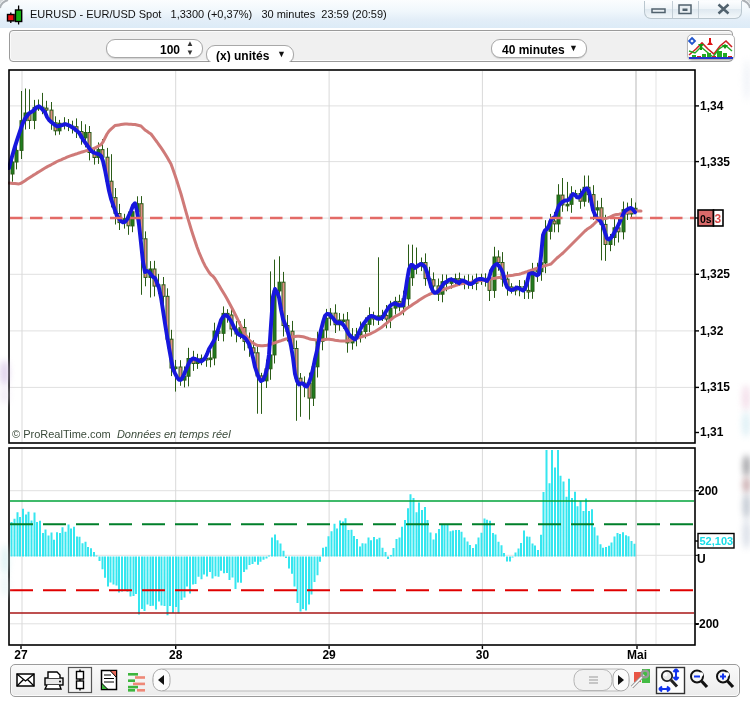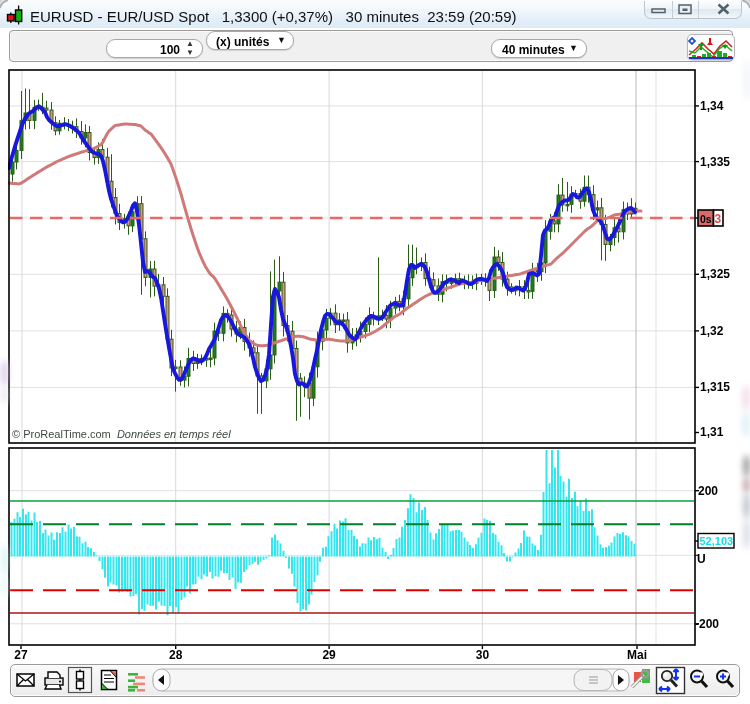--- a/index.html
+++ b/index.html
@@ -1,21 +1,21 @@
 <!DOCTYPE html>
 <html><head><meta charset="utf-8"><style>
 *{margin:0;padding:0;box-sizing:border-box}
 html,body{width:750px;height:704px;overflow:hidden;font-family:"Liberation Sans",sans-serif;background:#fff}
 #win{position:absolute;left:0;top:0;width:750px;height:704px;background:#fff}
 .smudge{position:absolute;border-radius:50%;filter:blur(3px)}
 
 #titlebar{position:absolute;left:0;top:0;width:750px;height:28px;
  background:linear-gradient(180deg,#fbfdfe 0%,#f0f7fc 40%,#e3eef8 70%,#dcebf7 100%)}
 #title-ic{position:absolute;left:5px;top:3px}
-#title-tx{position:absolute;left:30px;top:7.5px;font-size:15px;color:#101010;letter-spacing:0;white-space:pre}
+#title-tx{position:absolute;left:30px;top:7.5px;font-size:11px;color:#101010;letter-spacing:0;white-space:pre}
 #winbtns{position:absolute;left:644px;top:1px;width:98px;height:17.5px;
  background:linear-gradient(180deg,#fdfeff,#eef4f8 45%,#dfe9f0 50%,#f2f7fa);
  border:1px solid #b9c6ce;border-radius:0 0 7px 7px;border-top:none}
 #winbtns .sep{position:absolute;top:0;width:1px;height:100%;background:#c3ced6}
 
 #tbar{position:absolute;left:9px;top:30px;width:724px;height:32px;background:#f0f0f0;
  border:1px solid #9b9b9b;border-radius:4px;box-shadow:inset 0 0 0 1px #fbfbfb}
 .inp{position:absolute;background:#fff;border:1px solid #a8a8a8;border-radius:9px;
  font-size:12px;font-weight:bold;color:#000;box-shadow:0 1px 1px rgba(0,0,0,.12)}
 
@@ -59,21 +59,21 @@
         <path d="M10 4 Q9 1 6 0 L10 0 Z" fill="#aab0b4" opacity=".5"></path>
       </svg>
 </div>
 
 <div id="tbar">
  <div class="inp" style="left:96px;top:8px;width:97px;height:19px">
    <span style="position:absolute;right:22px;top:2.5px">100</span>
    <span style="position:absolute;right:8px;top:-1px;font-size:8px;color:#333">▲</span>
    <span style="position:absolute;right:8px;top:8px;font-size:8px;color:#333">▼</span>
  </div>
- <div class="inp" style="left:196px;top:0;width:88px;height:19px">
+ <div class="inp" style="left:196px;top:14px;width:88px;height:19px">
    <span style="position:absolute;left:9px;top:2.5px">(x) unités</span>
    <span style="position:absolute;right:7px;top:3px;font-size:9px;color:#111">▼</span>
  </div>
  <div class="inp" style="left:481px;top:8px;width:96px;height:19px">
    <span style="position:absolute;left:10px;top:2.5px">40 minutes</span>
    <span style="position:absolute;right:8px;top:3px;font-size:9px;color:#111">▼</span>
  </div>
  <div style="position:absolute;left:677px;top:3px;width:48px;height:26px;background:#fff;border:1px solid #b5b5b5;border-radius:5px;box-shadow:0 1px 1px rgba(0,0,0,.15)">
   <svg width="46" height="24" viewBox="0 0 46 24" style="position:absolute;left:0;top:0">
    <path d="M1 20 L8 14 L14 8 L20 14 L26 19 L32 11 L38 6 L44 12" fill="none" stroke="#cc2222" stroke-width="1.6"></path>

